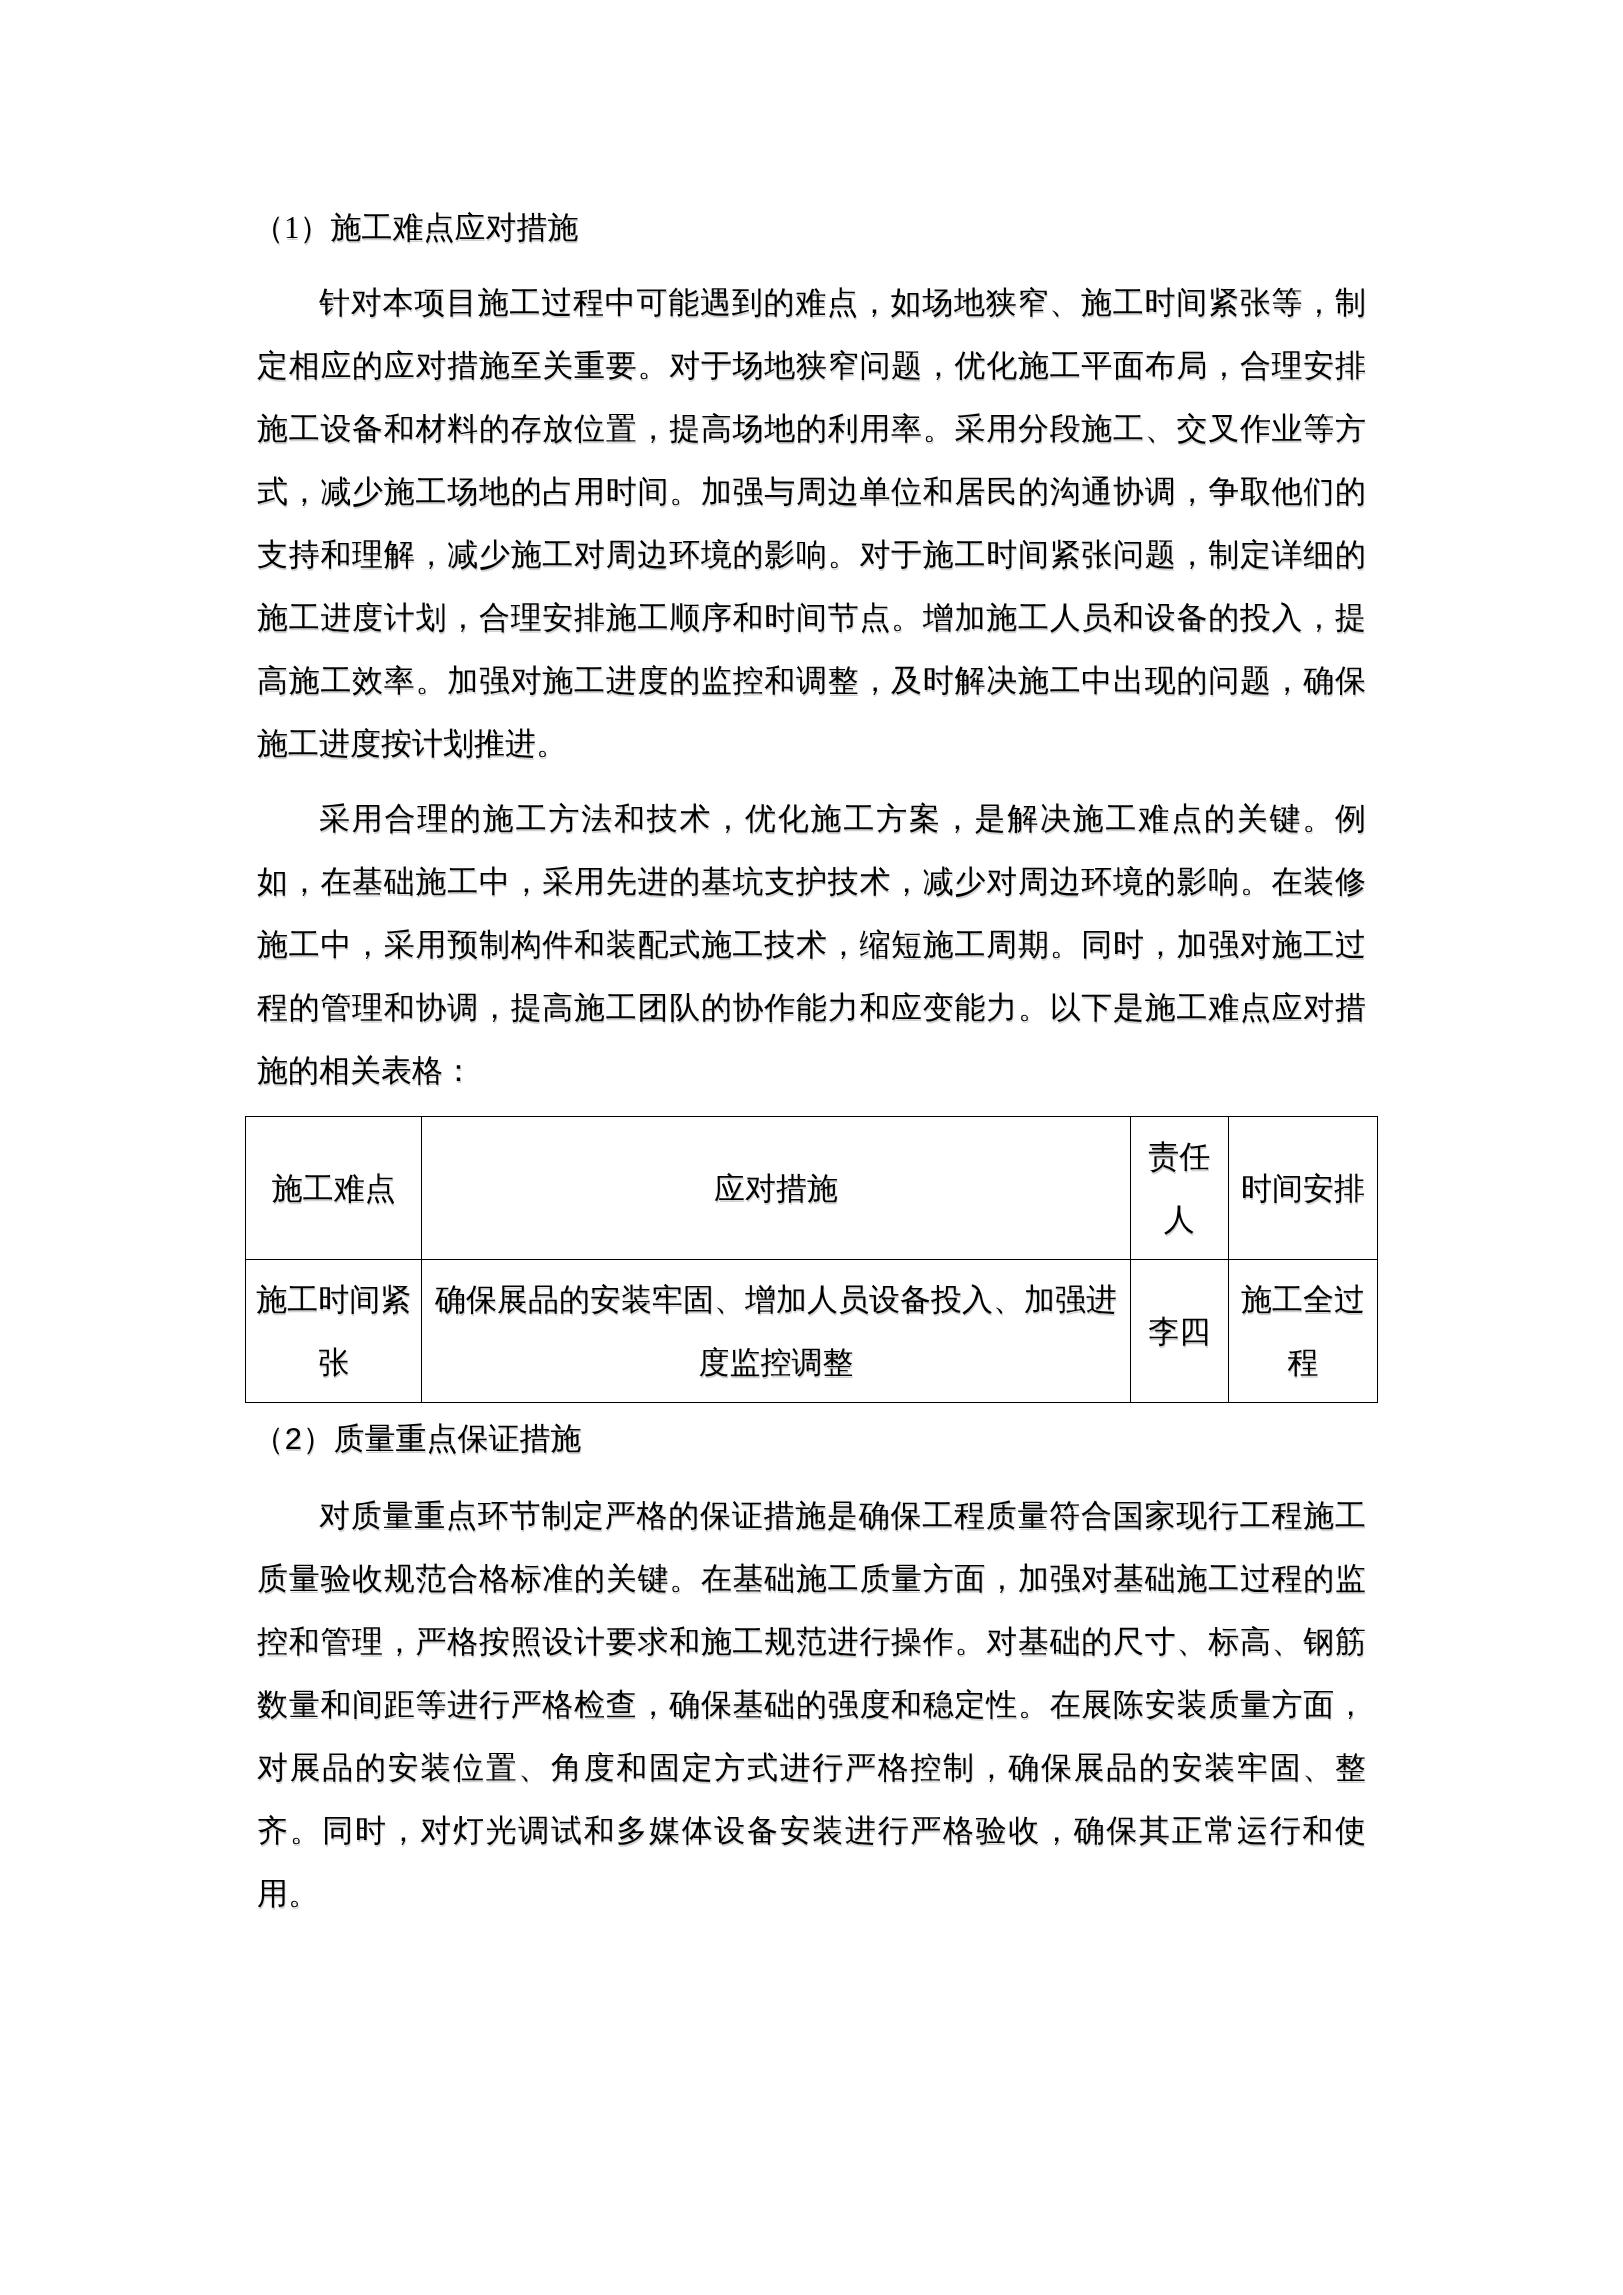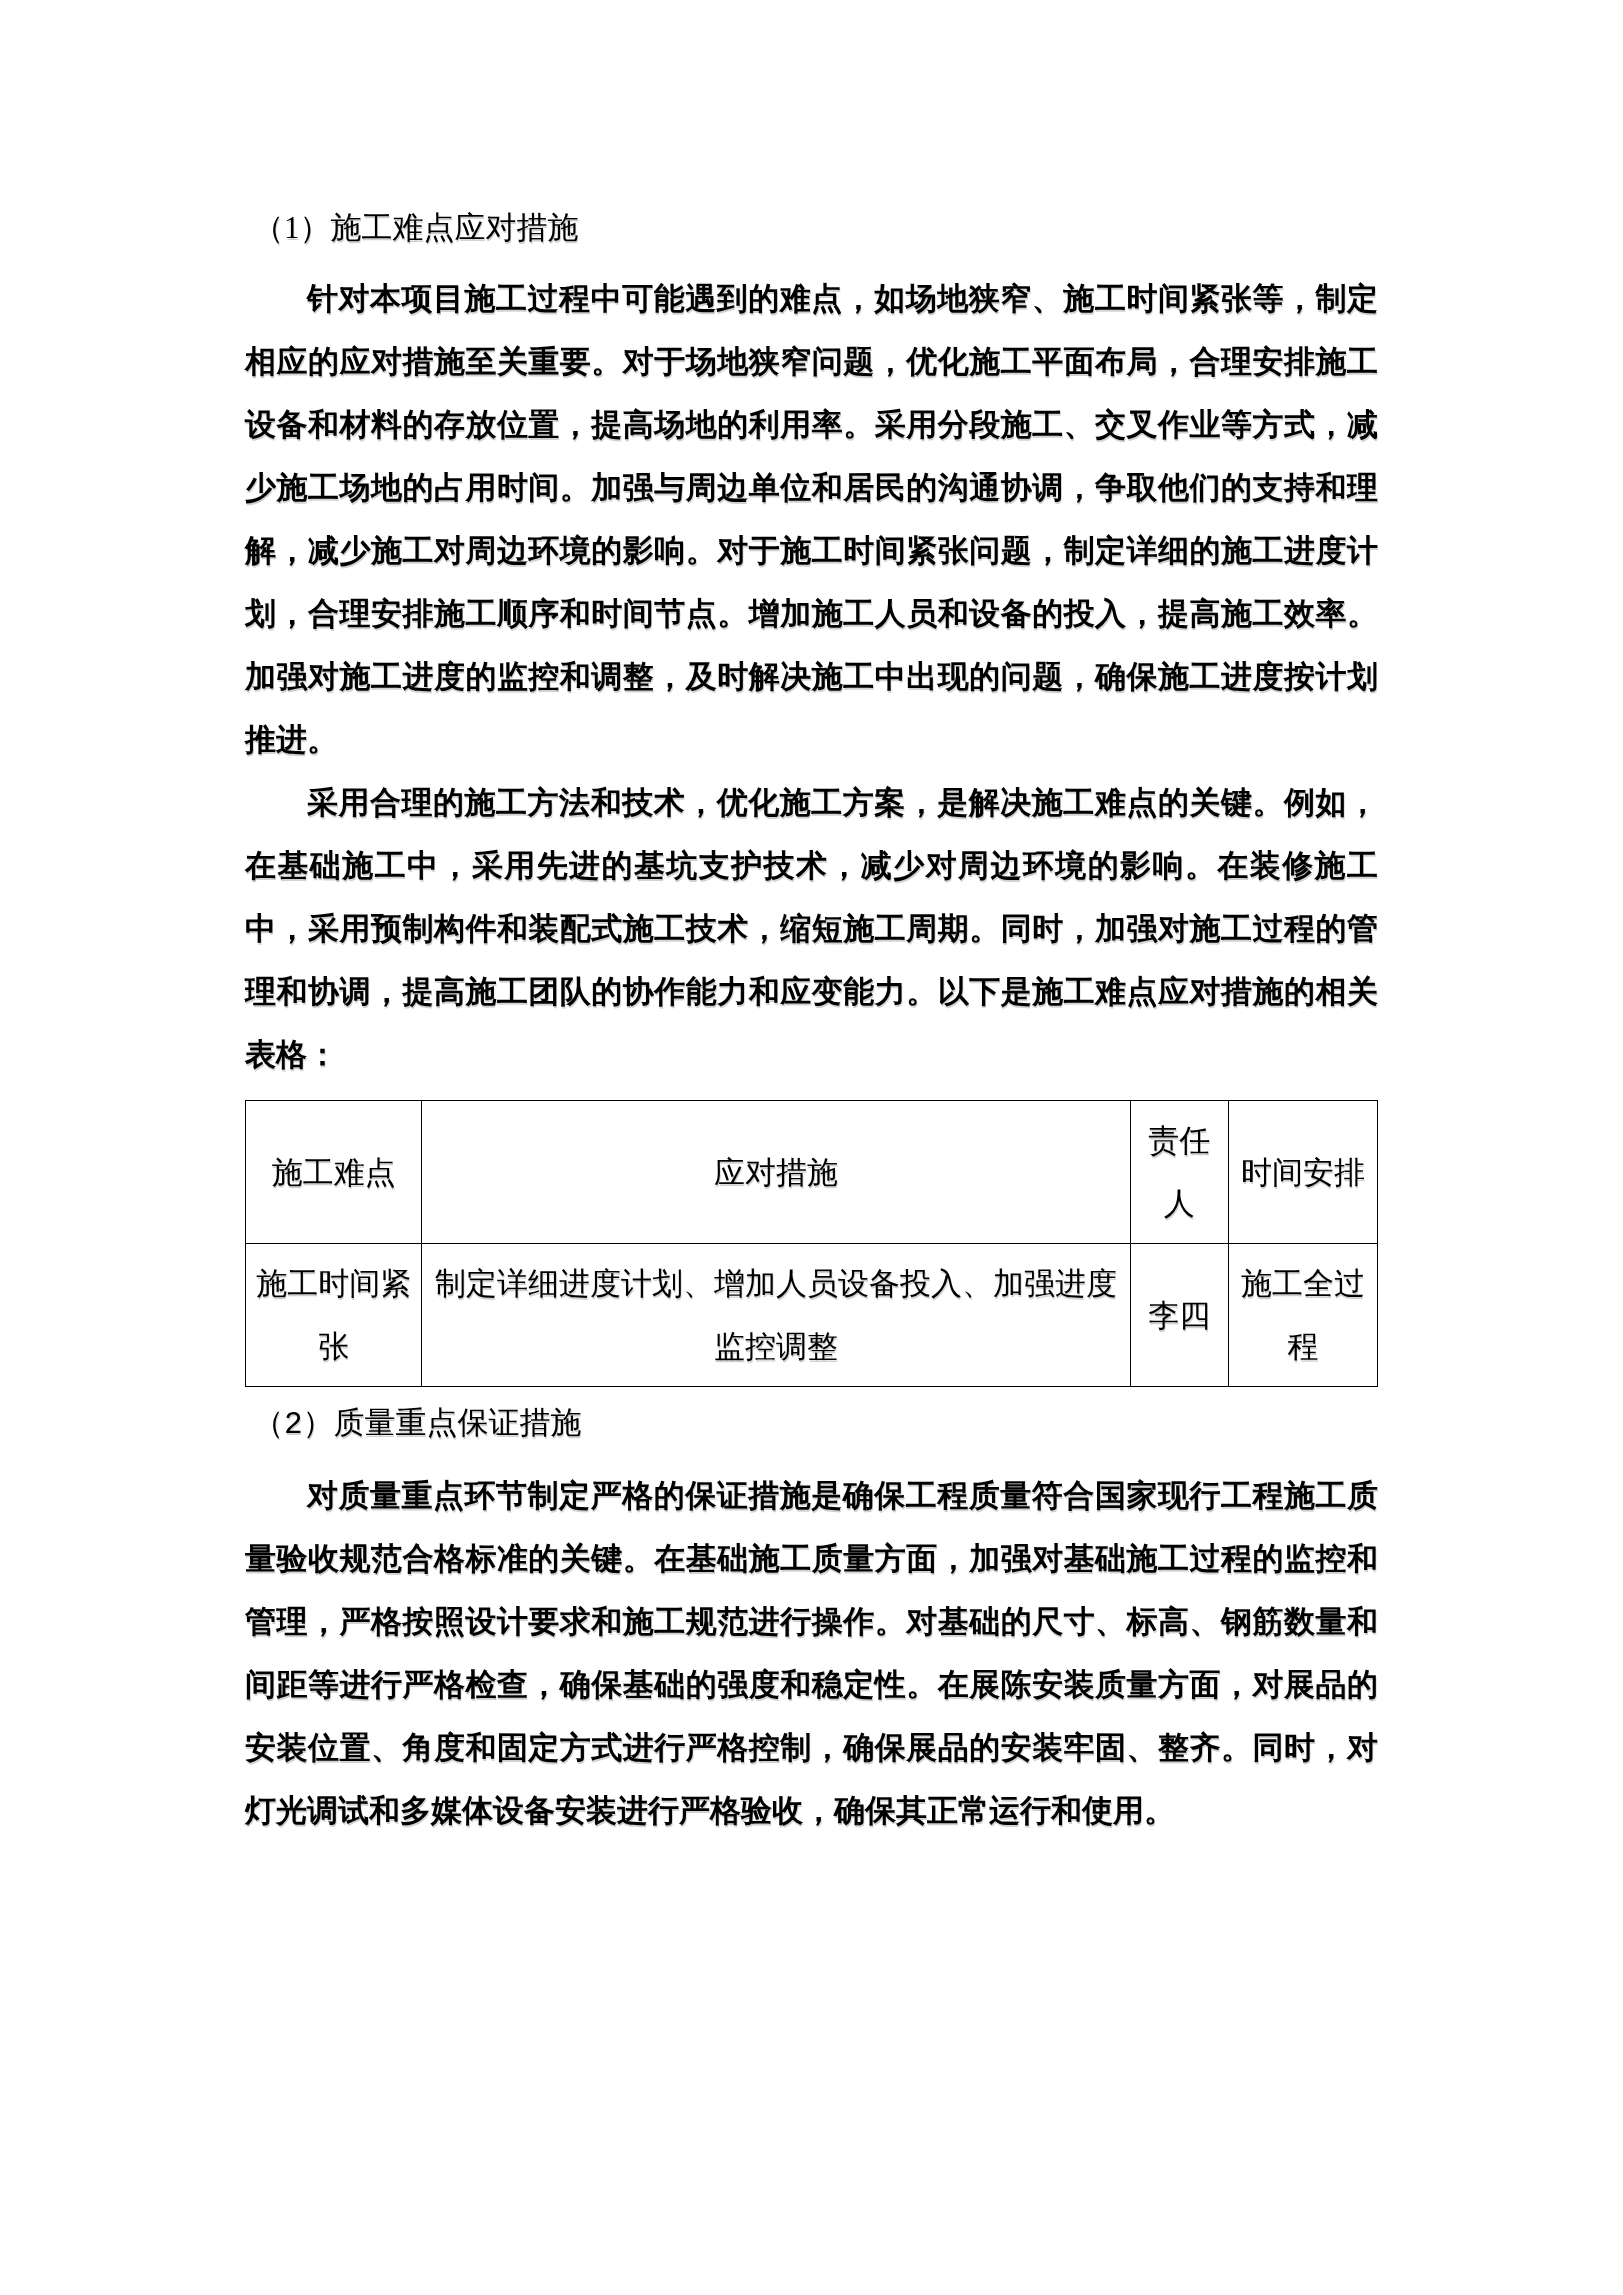--- a/index.html
+++ b/index.html
@@ -25,23 +25,22 @@
     line-height: 63px;
     text-align: justify;
     text-justify: inter-ideograph;
     text-shadow: 0.7px 2px 0 rgba(0,0,0,0.18);
   }
   .heading {
     text-indent: 0;
     margin: 8px;
   }
   p.body-para {
-    margin: 0;
+    margin: 12px;
     text-indent: 2em;
-    font-weight: bold;
   }
   table.doc-table {
     border-collapse: collapse;
     table-layout: fixed;
     width: 100%;
     margin-top: 14.4px;
     text-shadow: 0.7px 2px 0 rgba(0,0,0,0.18);
   }
   table.doc-table td {
     border: 1.6px solid #000000;
@@ -74,21 +73,21 @@
     <table class="doc-table">
       <tbody>
         <tr>
           <td class="col-difficulty">施工难点</td>
           <td class="col-measure">应对措施</td>
           <td class="col-person">责任人</td>
           <td class="col-time">时间安排</td>
         </tr>
         <tr>
           <td class="col-difficulty">施工时间紧张</td>
-          <td class="col-measure">制定详细进度计划、增加人员设备投入、加强进度监控调整</td>
+          <td class="col-measure">确保展品的安装牢固、增加人员设备投入、加强进度监控调整</td>
           <td class="col-person">李四</td>
           <td class="col-time">施工全过程</td>
         </tr>
       </tbody>
     </table>
 
     <div class="heading section-2-heading">（2）质量重点保证措施</div>
 
     <p class="body-para">对质量重点环节制定严格的保证措施是确保工程质量符合国家现行工程施工质量验收规范合格标准的关键。在基础施工质量方面，加强对基础施工过程的监控和管理，严格按照设计要求和施工规范进行操作。对基础的尺寸、标高、钢筋数量和间距等进行严格检查，确保基础的强度和稳定性。在展陈安装质量方面，对展品的安装位置、角度和固定方式进行严格控制，确保展品的安装牢固、整齐。同时，对灯光调试和多媒体设备安装进行严格验收，确保其正常运行和使用。</p>
 

